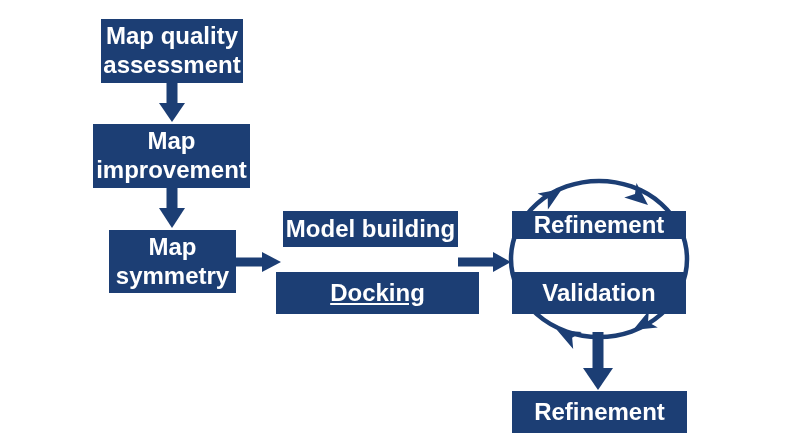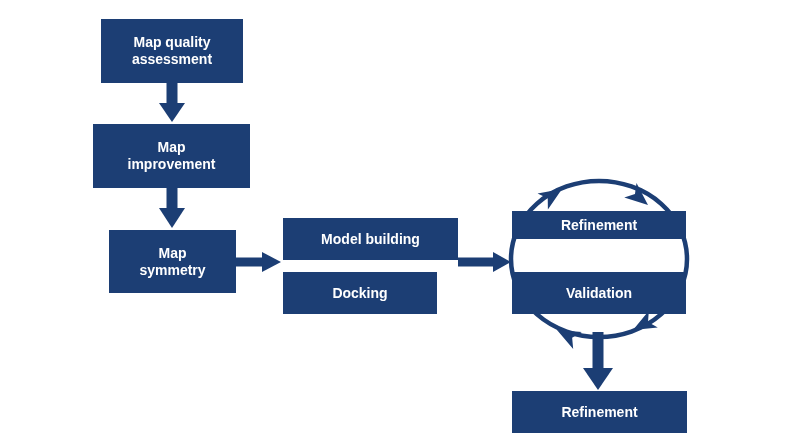--- a/index.html
+++ b/index.html
@@ -20,31 +20,31 @@
     top: 0;
   }
   .node {
     position: absolute;
     background: var(--node-fill, #1c3e74);
     color: var(--node-text, #ffffff);
     display: flex;
     align-items: center;
     justify-content: center;
     text-align: center;
-    font-size: 14px;
+    font-size: 24px;
     font-weight: bold;
     line-height: 1.2;
     white-space: pre-line;
     box-sizing: border-box;
   }
   .n-map-quality     { left: 101px; top: 19px;  width: 142px; height: 64px; }
   .n-map-improvement { left: 93px;  top: 124px; width: 157px; height: 64px; }
   .n-map-symmetry    { left: 109px; top: 230px; width: 127px; height: 63px; }
-  .n-model-building  { left: 283px; top: 218px; width: 175px; height: 42px; }
-  .n-docking         { left: 283px; top: 272px; width: 154px; height: 42px; }
+  .n-model-building  { left: 283px; top: 211px; width: 175px; height: 36px; }
+  .n-docking         { left: 276px; top: 272px; width: 203px; height: 42px; text-decoration: underline; }
   .n-refinement      { left: 512px; top: 211px; width: 174px; height: 28px; }
   .n-validation      { left: 512px; top: 272px; width: 174px; height: 42px; }
   .n-deposition      { left: 512px; top: 391px; width: 175px; height: 42px; }
   .arrow-fill { fill: var(--arrow, #1c3e74); }
   .cycle-stroke { stroke: var(--arrow, #1c3e74); fill: none; }
   .mask-fill { fill: var(--bg, #ffffff); }
 </style>
 </head>
 <body>
 

